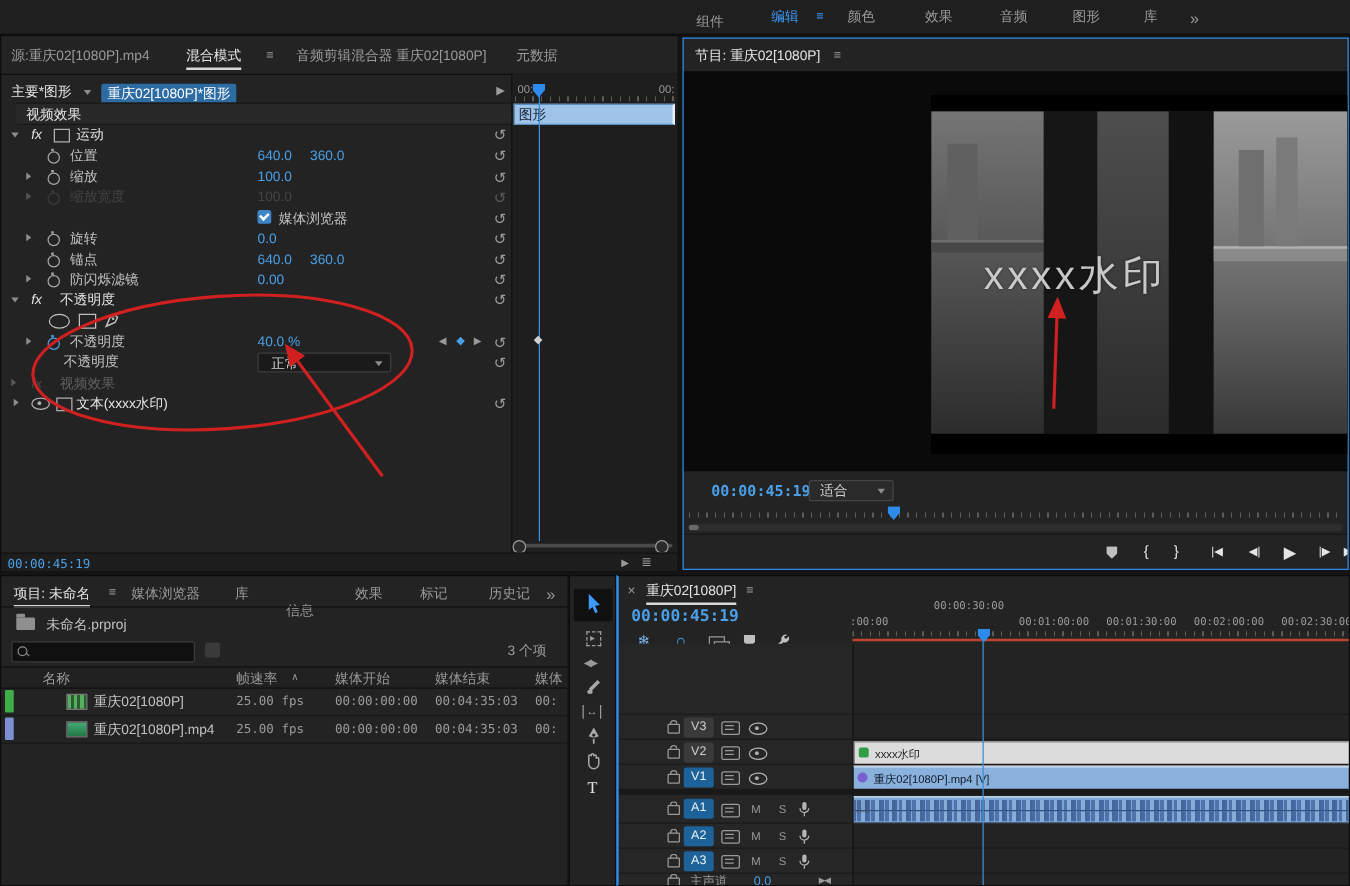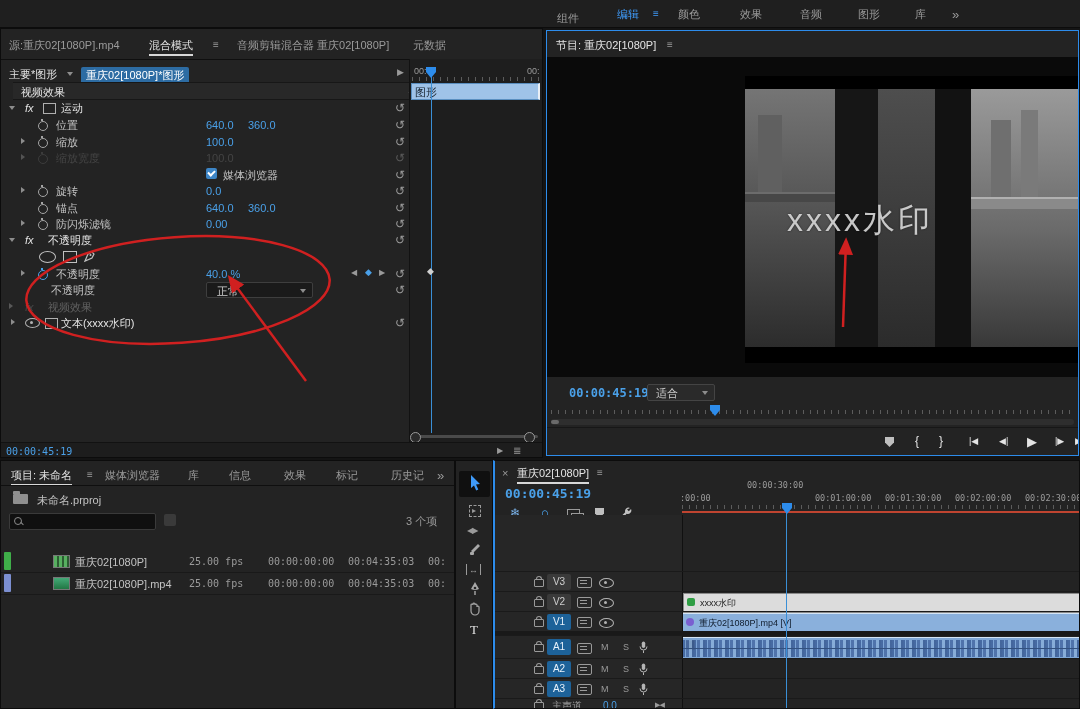--- a/index.html
+++ b/index.html
@@ -257,37 +257,45 @@
       <span class="t lit" style="left:508px;top:9px;font-size:9px">|▶</span>
       <span class="t lit" style="left:528px;top:9px;font-size:9px">▶|</span>
     </div>
   </div>
 
   <div class="panel" style="left:0;top:460px;width:455px;height:249px">
     <span class="t lit tabu" style="left:10px;top:9px">项目: 未命名</span>
     <span class="t dim" style="left:86px;top:9px;font-size:10px">≡</span>
     <span class="t dim" style="left:104px;top:9px">媒体浏览器</span>
     <span class="t dim" style="left:187px;top:9px">库</span>
-    <span class="t dim" style="left:228px;top:9px">信息</span>
+    <span class="t dim" style="left:228px;top:23px">信息</span>
     <span class="t dim" style="left:283px;top:9px">效果</span>
     <span class="t dim" style="left:335px;top:9px">标记</span>
     <span class="t dim" style="left:390px;top:9px">历史记</span>
     <span class="t dim" style="left:436px;top:8px;font-size:13px">»</span>
     <div class="t" style="left:0;top:24px;width:455px;height:1px;background:#0f0f0f"></div>
 
     <span class="fold" style="left:12px;top:33px"></span>
     <span class="t" style="left:36px;top:34px">未命名.prproj</span>
 
     <div class="t" style="left:8px;top:52px;width:145px;height:15px;background:#101010;border:1px solid #3a3a3a;border-radius:2px">
       <span style="position:absolute;left:4px;top:3px;width:6px;height:6px;border:1px solid #8a8a8a;border-radius:50%"></span>
       <span style="position:absolute;left:10px;top:9px;width:4px;height:1px;background:#8a8a8a;transform:rotate(45deg)"></span>
     </div>
     <span class="t" style="left:163px;top:53px;width:12px;height:12px;background:#3a3a3a;border-radius:2px"></span>
     <span class="t dim" style="left:405px;top:55px">3 个项</span>
 
+    <div class="t" style="left:0;top:72px;width:455px;height:16px;background:#212121;border-top:1px solid #101010;border-bottom:1px solid #101010">
+      <span class="t dim" style="left:33px;top:4px">名称</span>
+      <span class="t dim" style="left:188px;top:4px">帧速率</span>
+      <span class="t dim" style="left:232px;top:4px;font-size:8px">∧</span>
+      <span class="t dim" style="left:267px;top:4px">媒体开始</span>
+      <span class="t dim" style="left:347px;top:4px">媒体结束</span>
+      <span class="t dim" style="left:427px;top:4px">媒体</span>
+    </div>
 
     <div class="t" style="left:0;top:89px;width:455px;height:22px;border-bottom:1px solid #191919">
       <span class="t" style="left:3px;top:2px;width:7px;height:18px;background:#3fae49;border-radius:1px"></span>
       <span class="t" style="left:52px;top:5px;width:15px;height:11px;background:repeating-linear-gradient(90deg,#57b060 0 3px,#2c5c32 3px 5px);border:1px solid #777"></span>
       <span class="t" style="left:74px;top:7px">重庆02[1080P]</span>
       <span class="t dim tc" style="left:188px;top:7px;font-size:10px">25.00 fps</span>
       <span class="t dim tc" style="left:267px;top:7px;font-size:10px">00:00:00:00</span>
       <span class="t dim tc" style="left:347px;top:7px;font-size:10px">00:04:35:03</span>
       <span class="t dim tc" style="left:427px;top:7px;font-size:10px">00:</span>
     </div>

